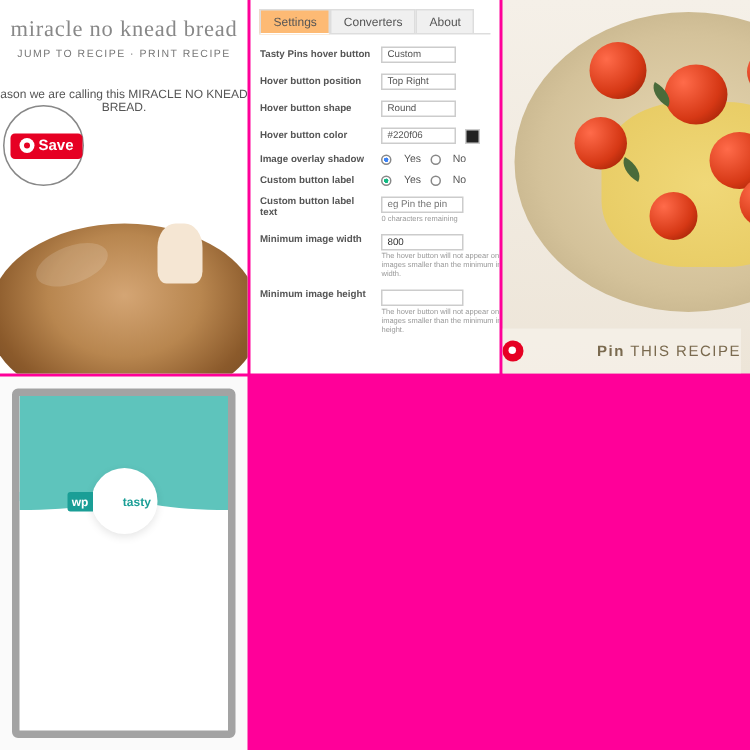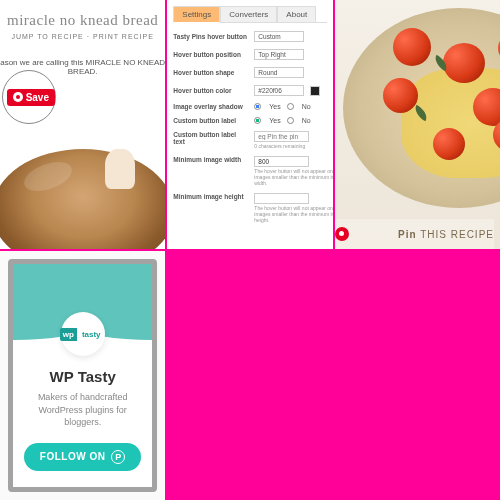--- a/index.html
+++ b/index.html
@@ -68,21 +68,21 @@
 .q4{background:#fafafa;padding:8px}
 .popup{width:100%;height:100%;background:#fff;border:5px solid #a3a3a3;border-radius:4px;position:relative;overflow:hidden}
 .close{position:absolute;top:4px;right:4px;width:16px;height:16px;border:1px solid #ccc;border-radius:50%;display:flex;align-items:center;justify-content:center;font-size:10px;color:#888;cursor:pointer}
 .teal-top{height:70px;background:#5ec4bc;position:relative}
 .teal-top::before,.teal-top::after{content:"";position:absolute;bottom:-6px;width:50%;height:12px;background:#5ec4bc}
 .teal-top::before{left:0;border-radius:0 0 100% 0}
 .teal-top::after{right:0;border-radius:0 0 0 100%}
 .logo{position:absolute;top:48px;left:50%;transform:translateX(-50%);width:44px;height:44px;background:#fff;border-radius:50%;display:flex;align-items:center;justify-content:center;box-shadow:0 2px 6px rgba(0,0,0,0.1)}
 .logo-inner{display:flex;align-items:center;font-size:8px;font-weight:bold}
 .logo-wp{background:#1a9e96;color:#fff;padding:2px 3px;border-radius:2px 0 0 2px}
-.logo-tasty{color:#1a9e96;padding:2px 5px}
+.logo-tasty{color:#1a9e96;padding:2px 20px}
 .popup-body{text-align:center;padding-top:34px}
 .popup-title{font-size:15px;font-weight:bold;color:#333;margin-bottom:6px}
 .popup-desc{font-size:9px;color:#888;line-height:1.4;padding:0 24px}
 .follow-btn{margin-top:14px;display:inline-flex;align-items:center;gap:6px;background:#1ec4b6;color:#fff;padding:7px 16px;border-radius:20px;font-size:10px;font-weight:bold;letter-spacing:0.5px}
 .follow-pin{width:14px;height:14px;border:1.5px solid #fff;border-radius:50%;display:flex;align-items:center;justify-content:center;font-size:9px}
 </style>
 </head>
 <body>
 
 <div class="grid">
@@ -196,23 +196,15 @@
       <div class="close">
           <span>✕</span>
         </div>
       <div class="teal-top"></div>
       <div class="logo">
         <div class="logo-inner">
           <span class="logo-wp">wp</span>
             <span class="logo-tasty">tasty</span>
         </div>
       </div>
-      <div class="popup-body">
-        <div class="popup-title">WP Tasty</div>
-        <div class="popup-desc">Makers of handcrafted WordPress plugins for bloggers.</div>
-        <div class="follow-btn">
-          <span>FOLLOW ON</span>
-          <span class="follow-pin">P</span>
-        </div>
-      </div>
     </div>
   </div>
 </div>
 
 </body></html>

